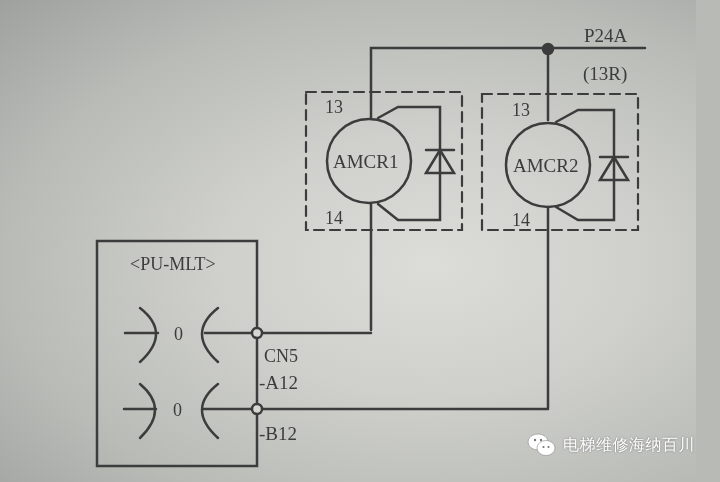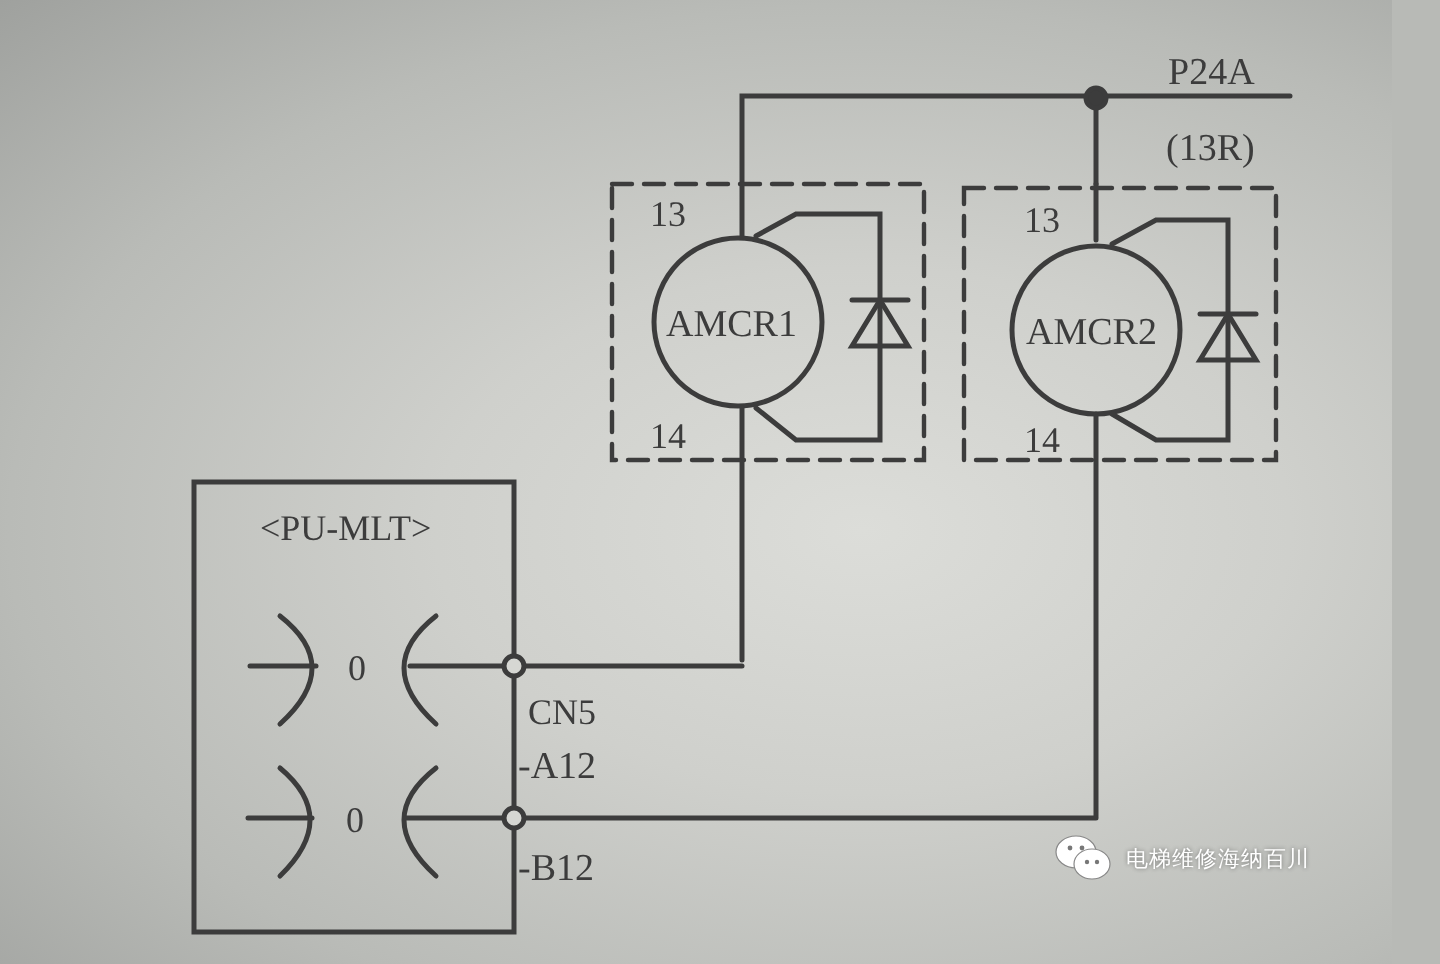--- a/index.html
+++ b/index.html
@@ -7,25 +7,25 @@
       width: 720px; height: 482px; overflow: hidden;
       background: #b8bab6;
       font-family: "Liberation Serif", serif;
     }
     #stage {
       position: relative; width: 696px; height: 482px;
       background: radial-gradient(ellipse at 62% 55%, #dcddd9 0%, #cfd0cc 35%, #b9bbb7 70%, #9fa19e 100%);
     }
     svg { position: absolute; left: 0; top: 0; }
     .wm {
-      position: absolute; left: 527px; top: 416px;
+      position: absolute; left: 527px; top: 432px;
       display: flex; align-items: center; gap: 6px;
       color: #ffffff;
       font-family: Liberation Sans, sans-serif;
-      font-size: 11px; letter-spacing: 0.5px;
+      font-size: 16px; letter-spacing: 0.5px;
       text-shadow: 0 0 2px rgba(0,0,0,0.45);
     }
     .wm-icon { width: 30px; height: 26px; position: relative; }
   </style>
 </head>
 <body>
 
 <div id="stage">
   <svg width="720" height="482" viewBox="0 0 720 482">
     <g stroke="#3c3c3c" stroke-width="2.5" fill="none" stroke-linecap="round">

